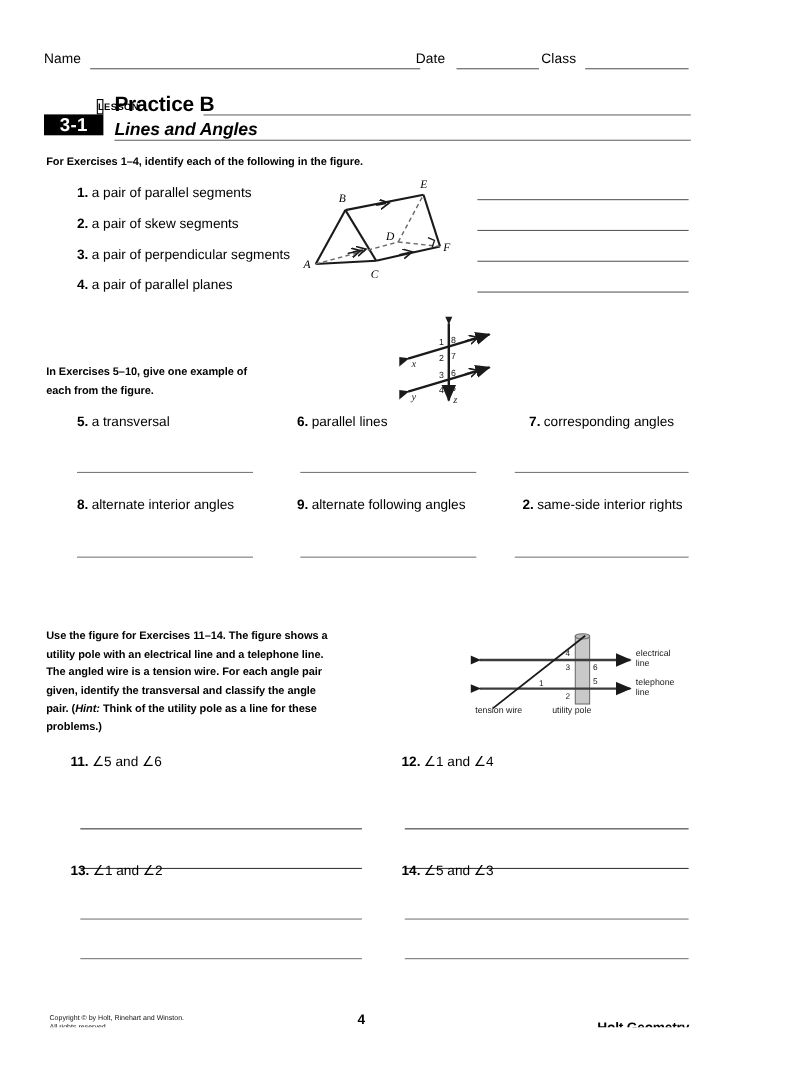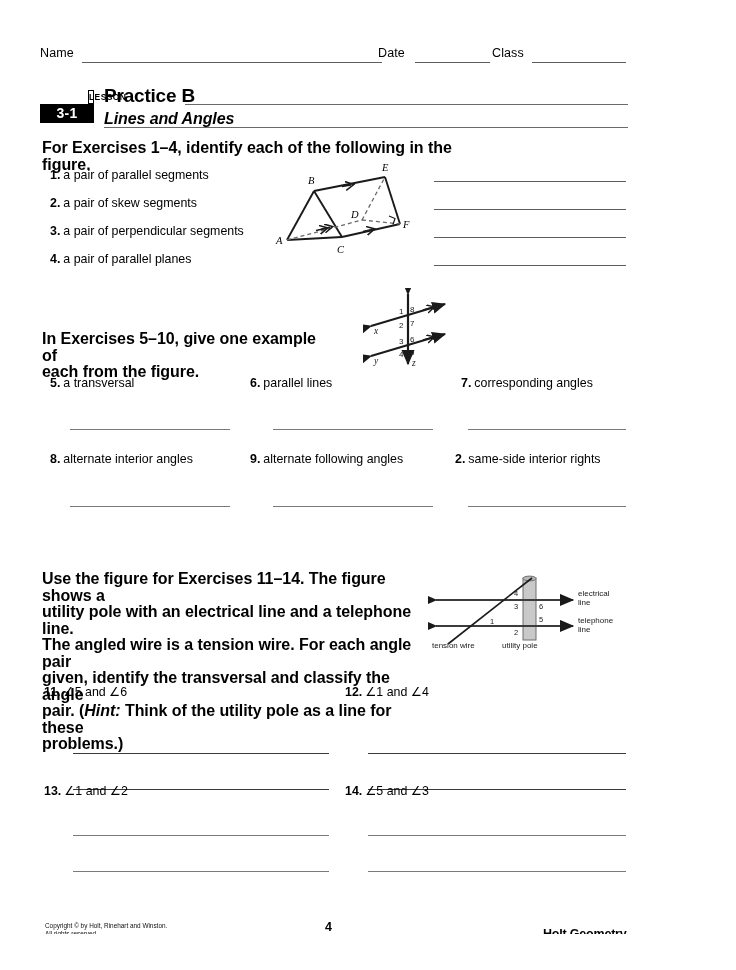--- a/index.html
+++ b/index.html
@@ -60,21 +60,21 @@
     font-weight: bold;
     letter-spacing: .4px;
     text-align: center;
     line-height: 12px;
     height: 12px;
     margin-left: 48px;
   }
   .lesson-badge .lb-bot {
     background: #000;
     color: #fff;
-    font-size: 14px;
+    font-size: 17px;
     font-weight: bold;
     text-align: center;
     line-height: 19px;
     height: 19px;
     letter-spacing: .2px;
   }
   .practice-title {
     position: absolute;
     left: 104px;
     top: 85px;
@@ -102,32 +102,33 @@
     position: absolute;
     left: 104px;
     top: 127px;
     width: 524px;
     border-top: 1.1px solid #6a6a6a;
   }
 
   
   .instr {
     position: absolute;
-    font-size: 16px;
+    font-size: 10px;
     font-weight: bold;
     line-height: 16.5px;
     letter-spacing: -.05px;
   }
   .instr i { font-style: italic; }
 
   
   .ex {
     position: absolute;
     font-size: 12.4px;
     white-space: nowrap;
+    margin-left: 20px;
   }
   .ex .num {
     font-weight: bold;
     margin-right: 3px;
   }
   .ang { font-size: 12.4px; }
 
   
   .fig { position: absolute; }
 

